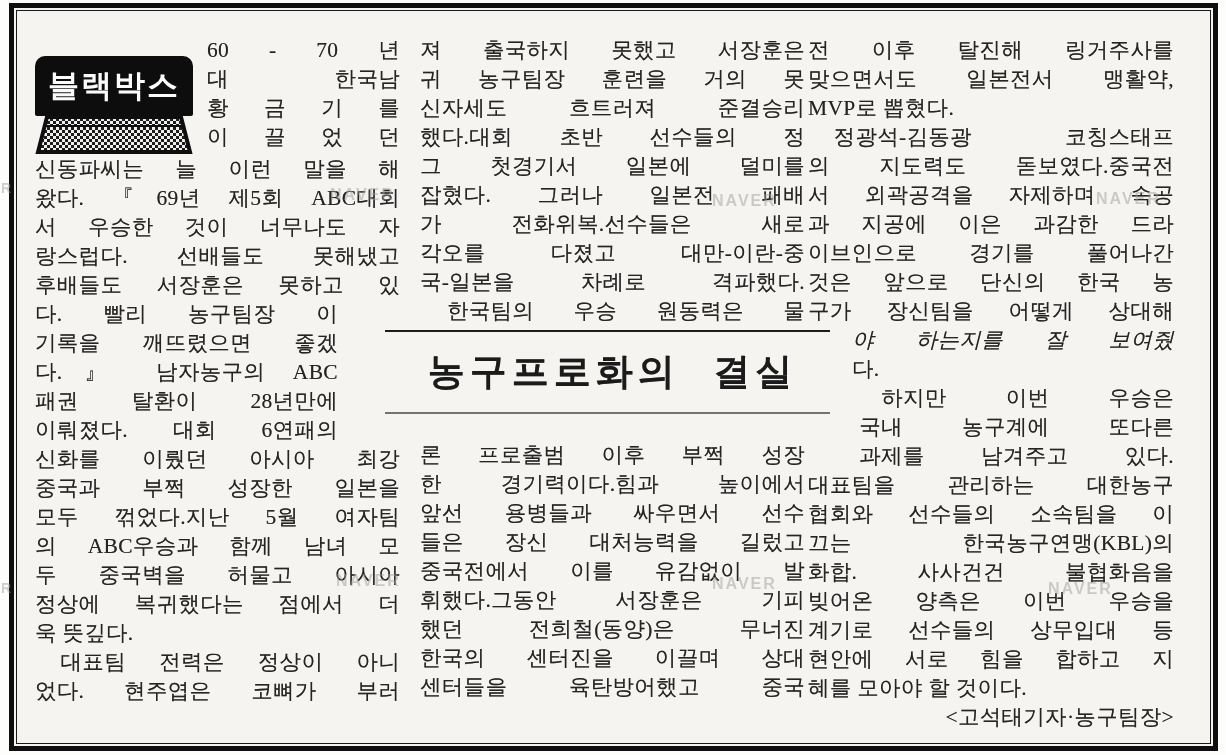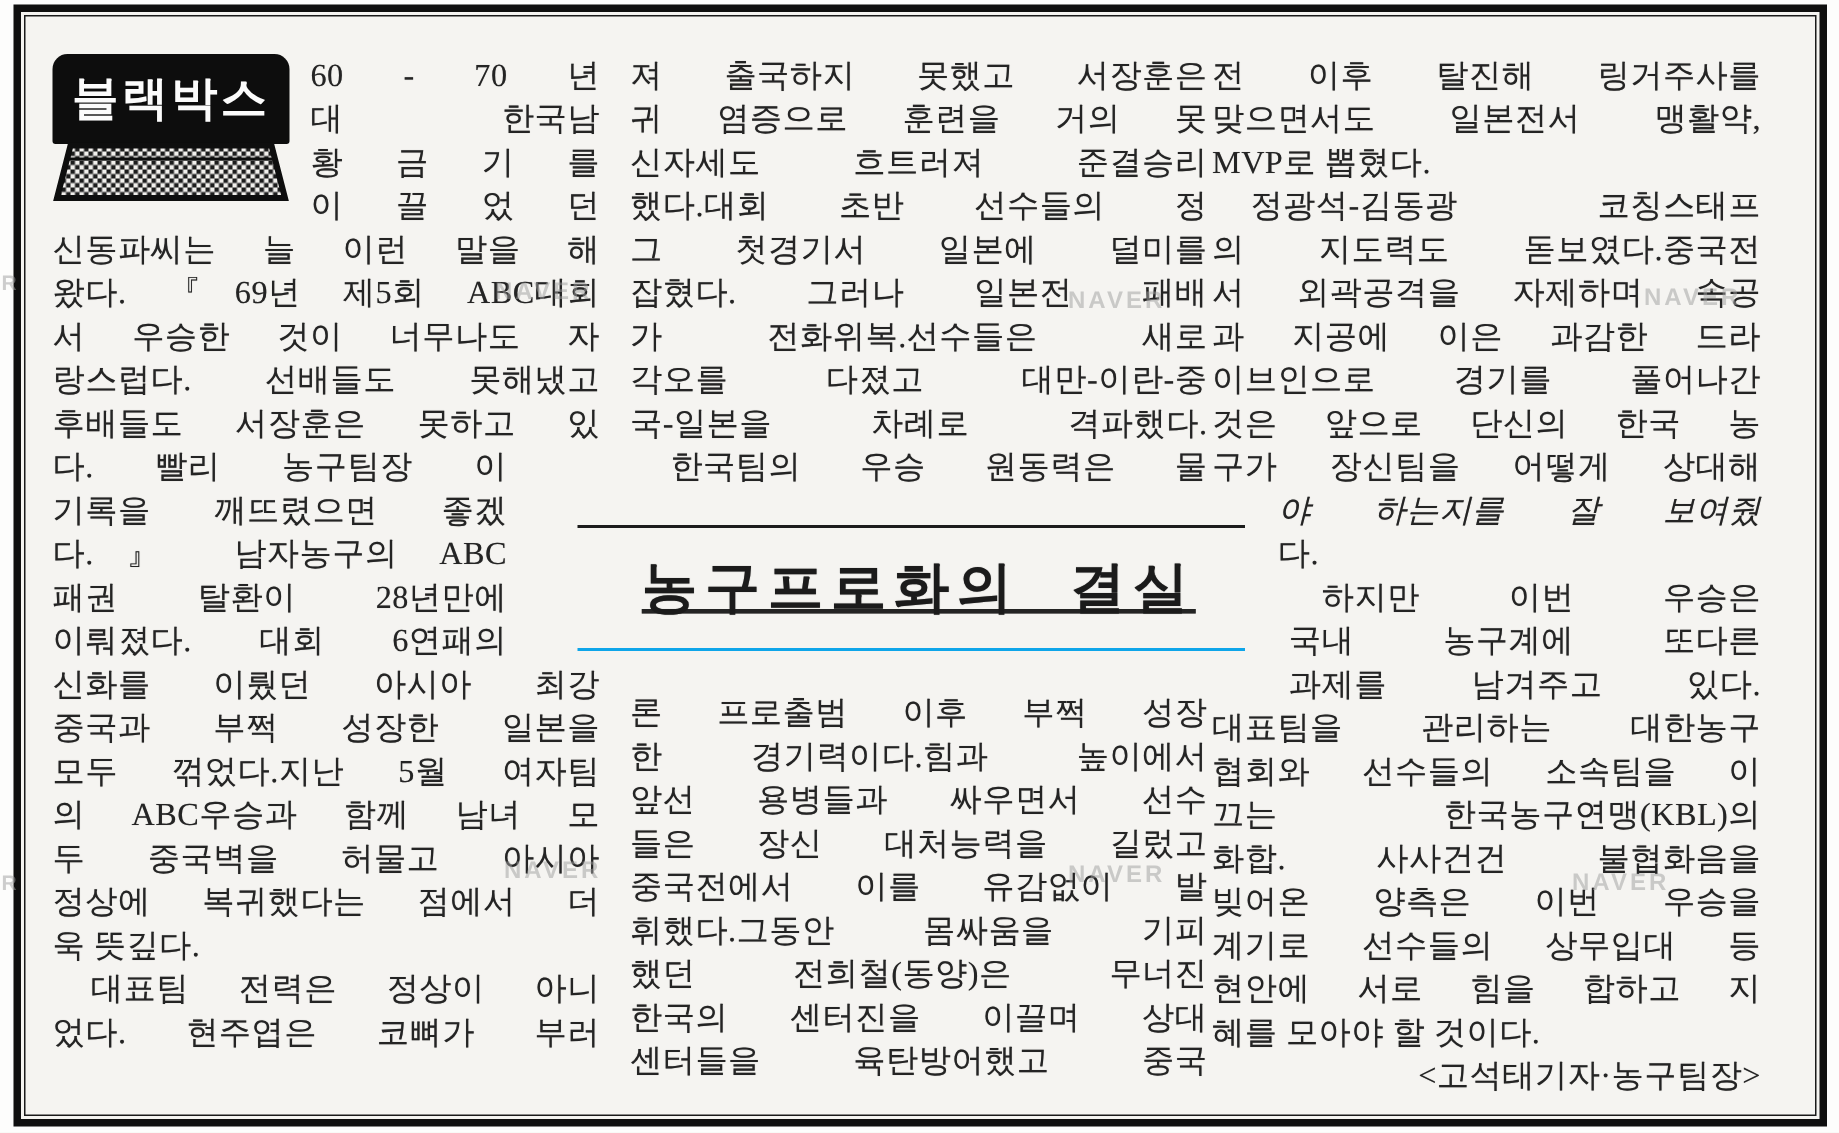--- a/index.html
+++ b/index.html
@@ -24,34 +24,34 @@
   .col3{left:808px;width:366px;}
   .line{
     height:29px;line-height:29px;font-size:21.5px;letter-spacing:.3px;
     text-shadow:0 0 .5px rgba(20,20,20,.45);
   }
   .line.j{text-align:justify;text-align-last:justify;}
   .line.r{text-align:right;}
   
   .c1top{display:flex;gap:14px;}
   .sidelines{flex:1;min-width:0;}
-  .logo{width:158px;margin-top:0;flex:0 0 158px;}
+  .logo{width:158px;margin-top:20px;flex:0 0 158px;}
   .logo-top{
     background:#0d0d0d;color:#fbfbfb;text-align:center;
     font-family:"Liberation Sans","DejaVu Sans",sans-serif;
     font-weight:700;font-size:31px;line-height:60px;height:60px;
     letter-spacing:2px;border-radius:10px 10px 2px 2px;
   }
   .logo-kb{display:block;margin-top:-1px;}
   
   .headline-box{
-    margin:24px -25px 27px -35px;
-    border-top:2px solid #1c1c1c;border-bottom:2px solid #0ea5e9;
+    margin:4px -25px 27px -35px;
+    border-top:2px solid #1c1c1c;border-bottom:2px solid #737373;
     height:80px;display:flex;align-items:center;justify-content:center;
-    padding-left:35px;padding-right:25px;text-decoration:underline;
+    padding-left:35px;padding-right:25px;
   }
   .headline{
     font-family:"Liberation Sans","DejaVu Sans",sans-serif;
     font-weight:700;font-size:37px;letter-spacing:5px;word-spacing:18px;
     color:#1b1b1b;text-shadow:0 0 .6px rgba(0,0,0,.5);
   }
   .byline{margin-top:0;}
   
   .wm{
     position:absolute;font-family:"Liberation Sans","DejaVu Sans",sans-serif;
@@ -116,40 +116,40 @@
       <div class="line j">정상에 복귀했다는 점에서 더</div>
       <div class="line">욱 뜻깊다.</div>
       <div class="line j" style="padding-left: 7%;">대표팀 전력은 정상이 아니</div>
       <div class="line j">었다. 현주엽은 코뼈가 부러</div>
     </div>
 </div>
 
 <div class="col col2">
   <div>
       <div class="line j">져 출국하지 못했고 서장훈은</div>
-      <div class="line j">귀 염증으로 훈련을 거의 못</div>
+      <div class="line j">귀 농구팀장 훈련을 거의 못</div>
       <div class="line j">신자세도 흐트러져 준결승리</div>
       <div class="line j">했다.대회 초반 선수들의 정</div>
       <div class="line j">그 첫경기서 일본에 덜미를</div>
       <div class="line j">잡혔다. 그러나 일본전 패배</div>
       <div class="line j">가 전화위복.선수들은 새로</div>
       <div class="line j">각오를 다졌고 대만-이란-중</div>
       <div class="line j">국-일본을 차례로 격파했다.</div>
       <div class="line j" style="padding-left: 7%;">한국팀의 우승 원동력은 물</div>
     </div>
   <div class="headline-box">
     <div class="headline">농구프로화의 결실</div>
   </div>
   <div>
       <div class="line j">론 프로출범 이후 부쩍 성장</div>
       <div class="line j">한 경기력이다.힘과 높이에서</div>
       <div class="line j">앞선 용병들과 싸우면서 선수</div>
       <div class="line j">들은 장신 대처능력을 길렀고</div>
       <div class="line j">중국전에서 이를 유감없이 발</div>
-      <div class="line j">휘했다.그동안 몸싸움을 기피</div>
+      <div class="line j">휘했다.그동안 서장훈은 기피</div>
       <div class="line j">했던 전희철(동양)은 무너진</div>
       <div class="line j">한국의 센터진을 이끌며 상대</div>
       <div class="line j">센터들을 육탄방어했고 중국</div>
     </div>
 </div>
 
 <div class="col col3">
   <div>
       <div class="line j">전 이후 탈진해 링거주사를</div>
       <div class="line j">맞으면서도 일본전서 맹활약,</div>

